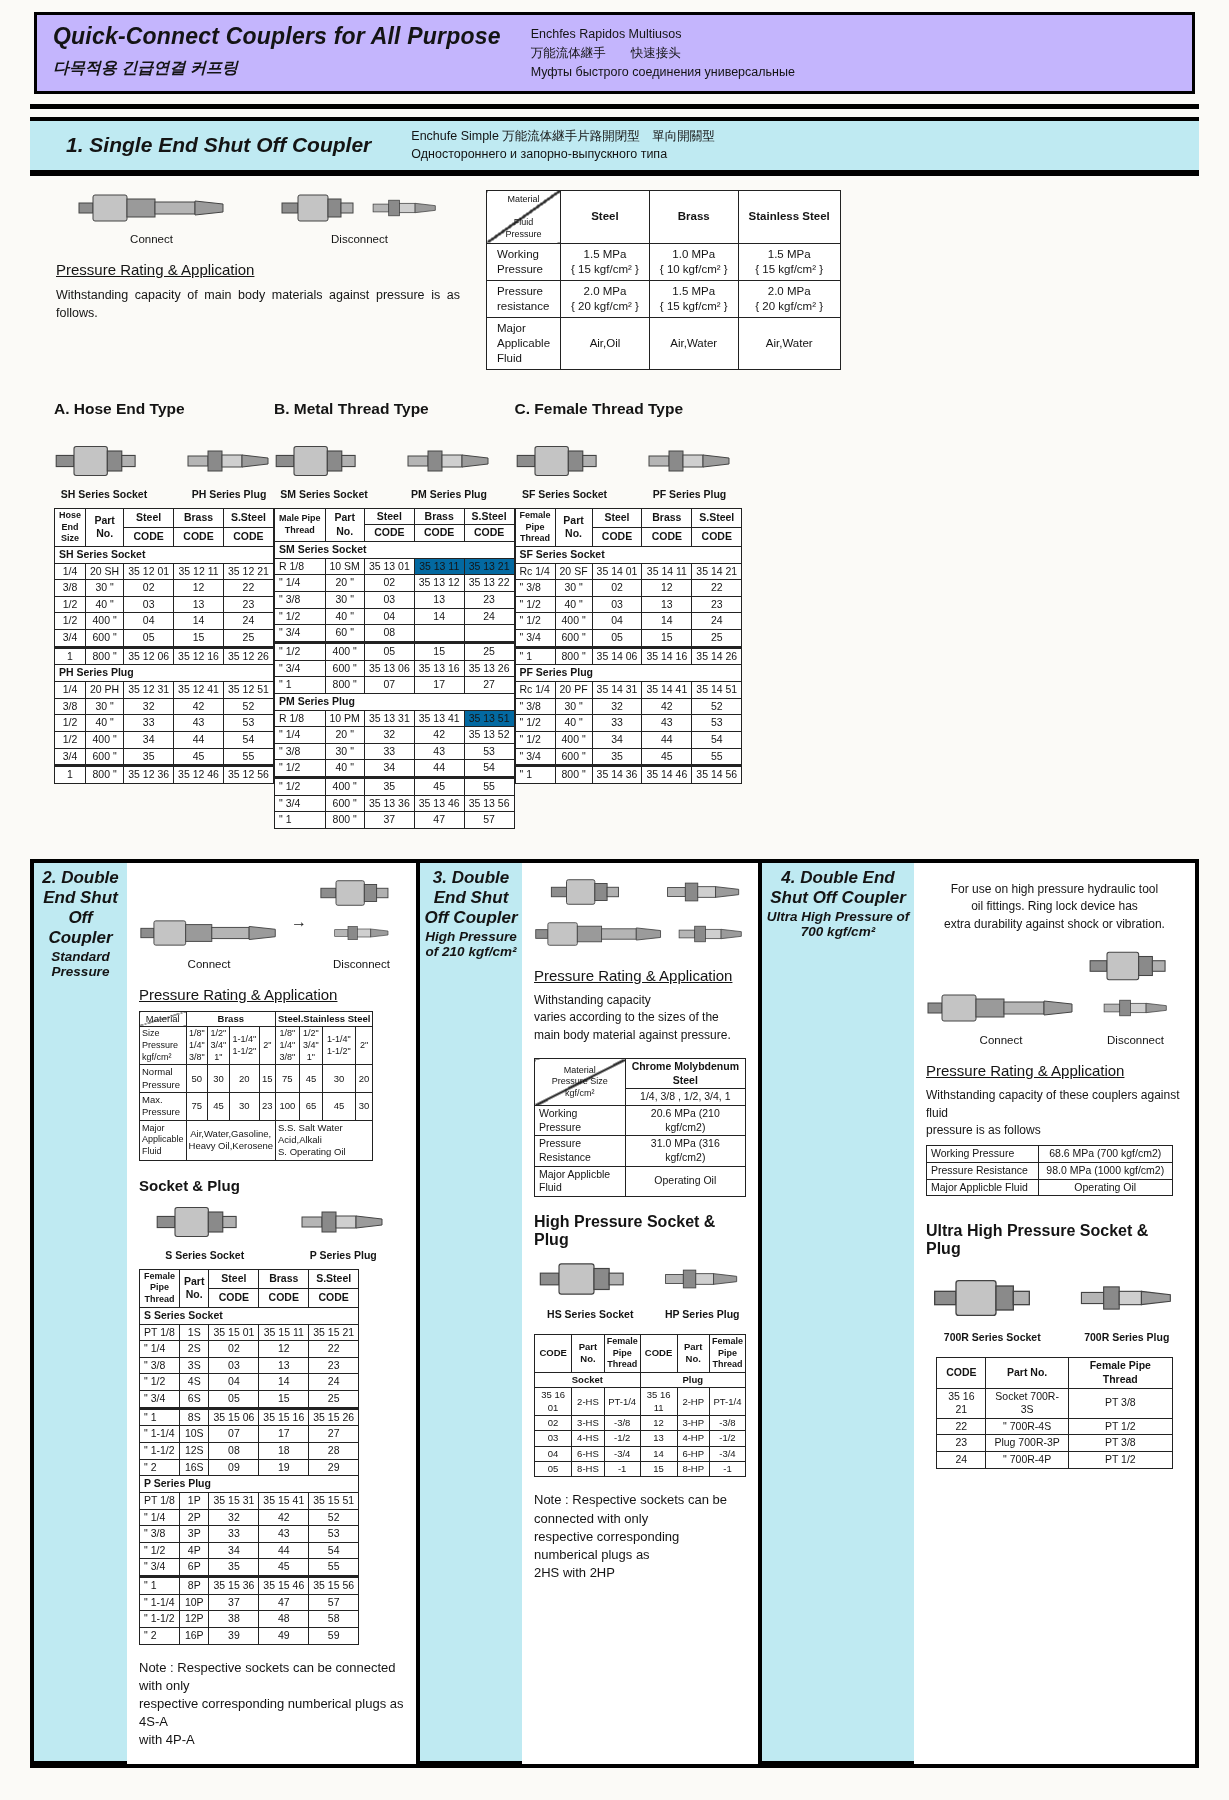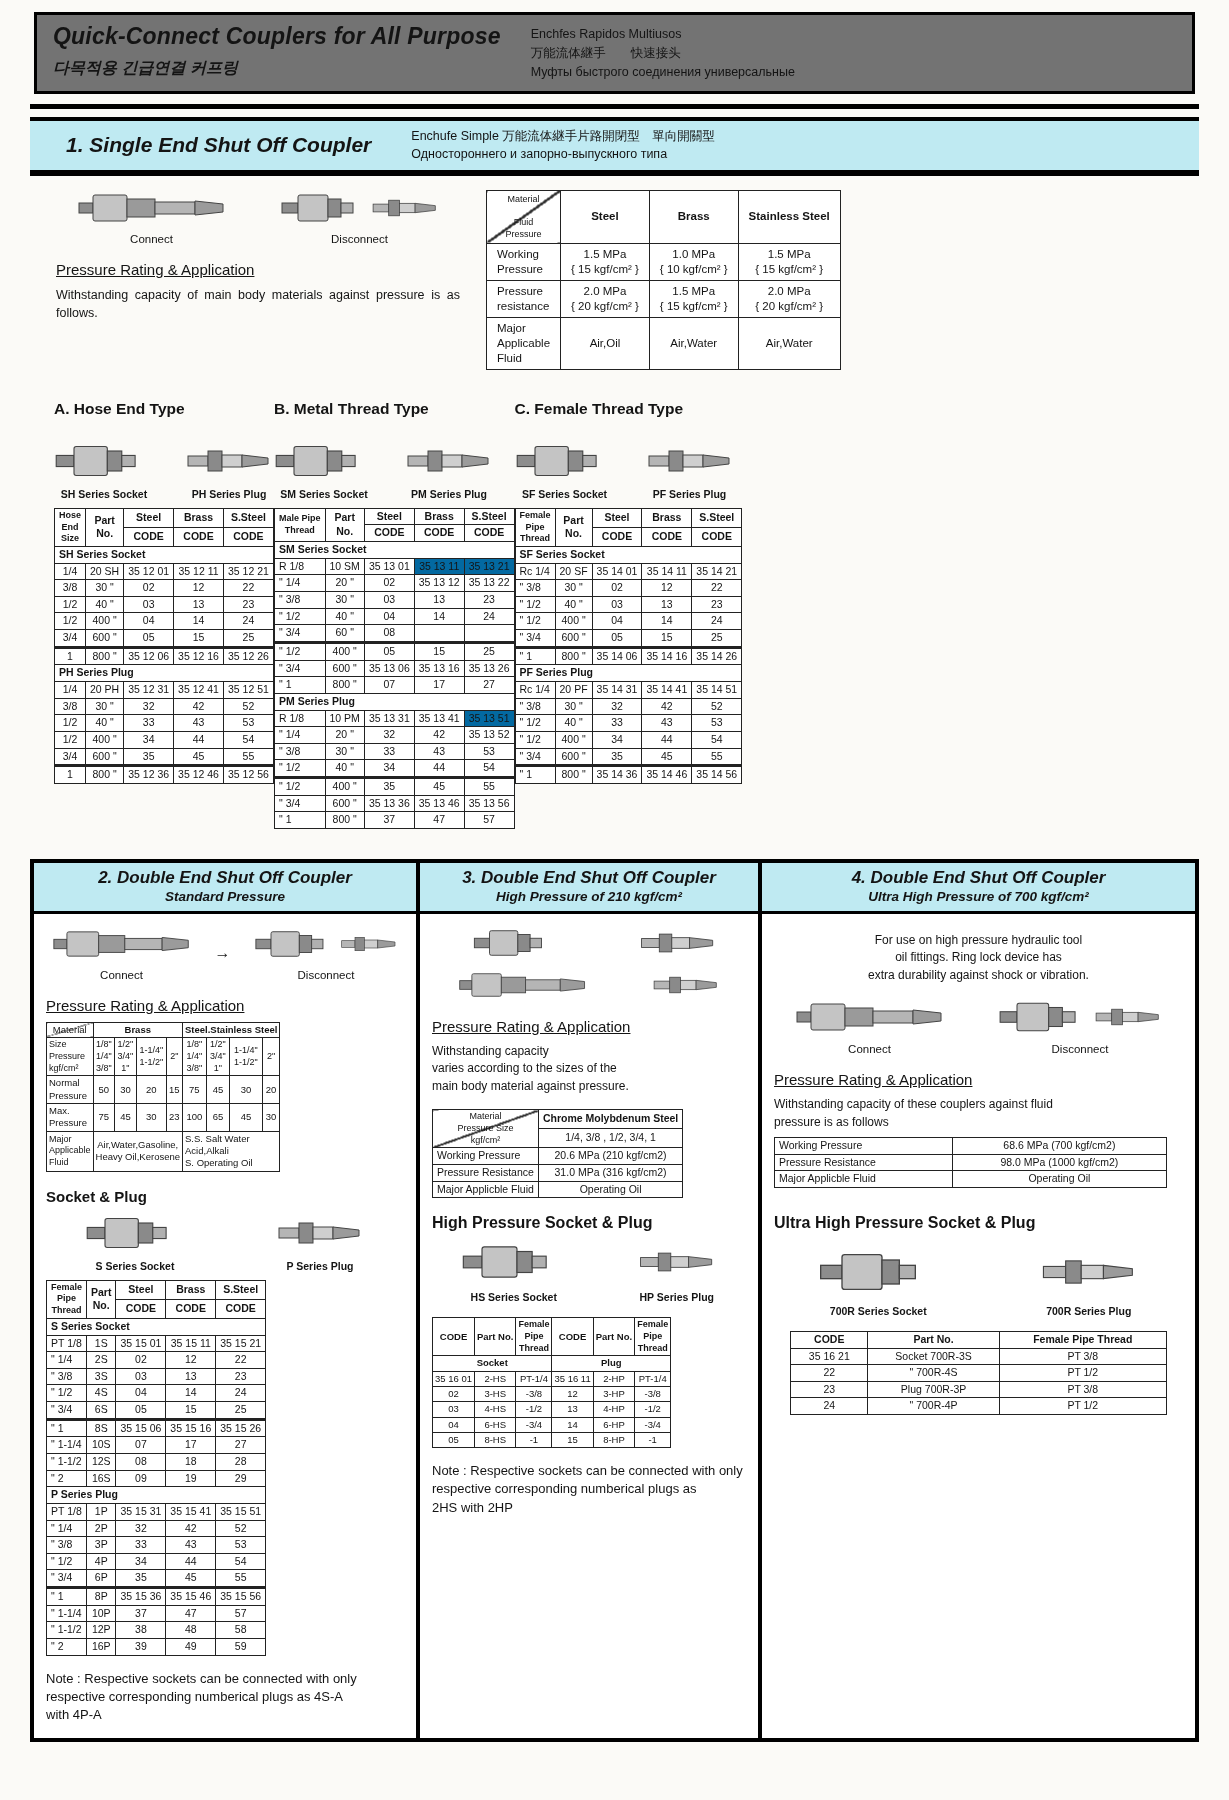--- a/index.html
+++ b/index.html
@@ -1,21 +1,21 @@
 <!DOCTYPE html>
 <html><head>
 <meta charset="utf-8">
 <style>
   *{box-sizing:border-box}
   html,body{margin:0;padding:0}
   body{width:1229px;background:#f7f6f2;font-family:"Liberation Sans",sans-serif;color:#141414;-webkit-font-smoothing:antialiased}
   .page{width:1229px;min-height:1800px;padding:12px 30px 18px;background:#fbfaf7}
 
   
-  .topbox{border:3px solid #000;background:#737373;display:flex;gap:30px;padding:8px 16px 10px;margin:0 4px}
+  .topbox{border:3px solid #000;background:#c4b5fd;display:flex;gap:30px;padding:8px 16px 10px;margin:0 4px}
   .topbox .t1{font-size:23px;font-weight:bold;font-style:italic;letter-spacing:.2px}
   .topbox .t2{font-size:16px;font-weight:bold;font-style:italic;margin-top:8px}
   .topbox .langs{font-size:12.5px;line-height:1.5;padding-top:2px}
   .rule{height:5px;background:#000;margin:10px 0 8px}
 
   
   .sec1bar{background:#bfeaf2;border-top:4px solid #000;border-bottom:6px solid #000000;display:flex;align-items:center;gap:40px;padding:6px 36px}
   .sec1bar .st{font-size:21px;font-weight:bold;font-style:italic;white-space:nowrap}
   .sec1bar .sl{font-size:12.5px;line-height:1.45}
 
@@ -42,21 +42,21 @@
   .tbl .diag{background-image:linear-gradient(to bottom right,transparent 48.5%,#333 48.5%,#333 51.5%,transparent 51.5%);text-align:center}
   table.mat{font-size:11.5px}
   table.mat td{padding:3px 10px}
 
   .s1types{display:flex;margin-top:30px;padding-left:14px}
   .typecol .typetitle{font-size:15.5px;font-weight:bold;margin-bottom:8px}
   .typecol .illrow{justify-content:flex-start;gap:30px;margin-bottom:8px;min-height:74px}
 
   
   .grid{display:flex;border:4px solid #000;margin-top:12px;background:#fff}
-  .col{border-right:4px solid #000;display:flex;flex-direction:column}
+  .col{border-right:4px solid #000;display:flex;flex-direction:row}
   .col:last-child{border-right:none}
   .col2{width:386px}.col3{width:342px}.col4{flex:1}
   .colhead{background:#bfeaf2;border-bottom:3px solid #000;text-align:center;padding:5px 4px 7px}
   .colhead .ct{font-size:17px;font-weight:bold;font-style:italic}
   .colhead .cs{font-size:13.5px;font-weight:bold;font-style:italic;margin-top:1px}
   .colbody{padding:12px 12px 14px;flex:1}
   .midhead{font-size:15px;font-weight:bold;margin:16px 0 8px}
   .note{font-size:13px;line-height:1.4;margin-top:14px}
   .smalltxt{font-size:12px;line-height:1.45;margin:6px 0}
   table.small{font-size:9.5px}

